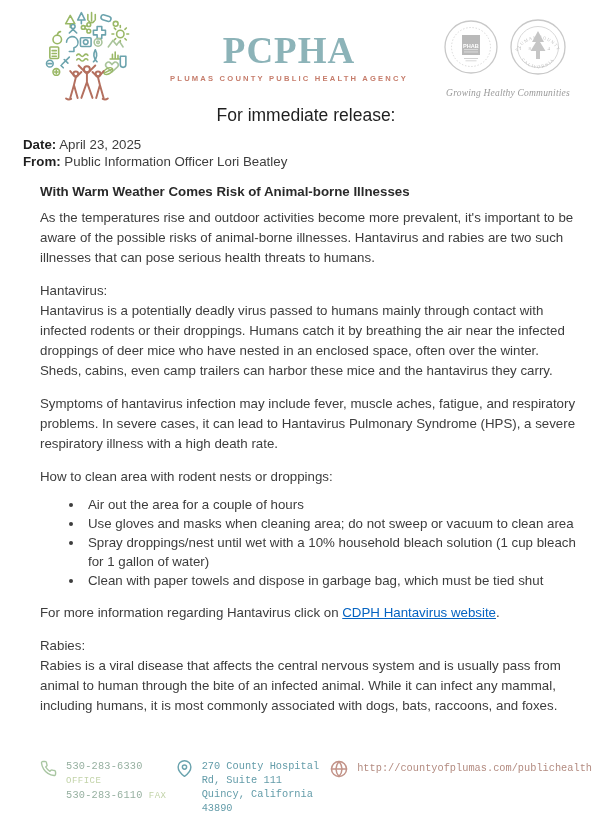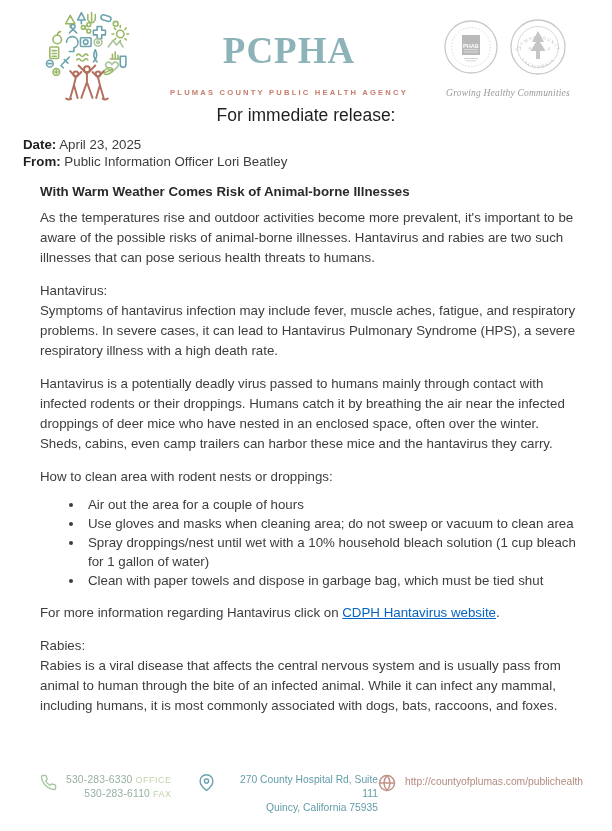--- a/index.html
+++ b/index.html
@@ -17,21 +17,21 @@
   
   .header { display:flex; align-items:flex-start; padding:8px 28px 0 30px; height:102px; }
   .logo-tree { width:116px; flex:0 0 116px; }
   .wordmark-block { flex:1; text-align:center; padding-top:24px; }
   .wordmark {
     font-family:"Liberation Serif","DejaVu Serif",serif;
     font-weight:700; font-size:37px; letter-spacing:1px;
     color:#8cb3b8; line-height:1;
   }
   .wordmark-sub {
-    margin-top:19px; font-size:7.6px; letter-spacing:2.2px;
+    margin-top:5px; font-size:7.6px; letter-spacing:2.2px;
     color:#c67d6c; font-weight:700;
   }
   .seals-block { width:152px; flex:0 0 152px; text-align:center; padding-top:8px; }
   .seals-caption {
     margin-top:4px; font-family:"Liberation Serif","DejaVu Serif",serif;
     font-style:italic; font-size:9.5px; color:#9a9a9a; letter-spacing:0.2px;
   }
 
   
   .release-line { text-align:center; font-size:17.5px; color:#1f1f1f; margin:3px 0 10px; }
@@ -45,21 +45,21 @@
   .section-head { margin-bottom:0 !important; }
   .tight { margin-bottom:0 !important; }
   ul.clean-list { list-style:disc; padding-left:44px; margin:8px 0 13px; }
   ul.clean-list li { font-size:13.3px; line-height:19px; padding-left:4px; }
   a.doc-link { color:#0563c1; text-decoration:underline; cursor:pointer; }
 
   
   .footer { position:absolute; left:40px; right:20px; bottom:16px; display:flex; align-items:flex-start; }
   .footer-item { display:flex; align-items:flex-start; }
   .footer-icon { flex:0 0 auto; margin-right:9px; margin-top:1px; }
-  .footer-text { font-family:Liberation Sans, sans-serif; font-size:10.3px; line-height:14px;text-align:right; }
+  .footer-text { font-family:Liberation Mono, monospace; font-size:10.3px; line-height:14px; }
   .phone-col { width:158px; }
   .addr-col  { width:180px; }
   .phone-num { color:#96b0a0; letter-spacing:0.2px; }
   .phone-label { color:#c2d3a8; font-size:9px; letter-spacing:0.5px; }
   .addr-text { color:#639ca9; }
   .web-text { color:#b38b80; }
 </style>
 </head>
 <body>
 
@@ -167,23 +167,23 @@
     <div><b>Date:</b><span> April 23, 2025</span></div>
     <div><b>From:</b><span> Public Information Officer Lori Beatley</span></div>
   </div>
 
   <div class="article">
     <div class="headline">With Warm Weather Comes Risk of Animal-borne Illnesses</div>
 
     <p>As the temperatures rise and outdoor activities become more prevalent, it's important to be aware of the possible risks of animal-borne illnesses. Hantavirus and rabies are two such illnesses that can pose serious health threats to humans.</p>
 
     <p class="section-head">Hantavirus:</p>
+    <p>Hantavirus is a potentially deadly virus passed to humans mainly through contact with infected rodents or their droppings. Humans catch it by breathing the air near the infected droppings of deer mice who have nested in an enclosed space, often over the winter. Sheds, cabins, even camp trailers can harbor these mice and the hantavirus they carry.</p>
+
     <p>Symptoms of hantavirus infection may include fever, muscle aches, fatigue, and respiratory problems. In severe cases, it can lead to Hantavirus Pulmonary Syndrome (HPS), a severe respiratory illness with a high death rate.</p>
-
-    <p>Hantavirus is a potentially deadly virus passed to humans mainly through contact with infected rodents or their droppings. Humans catch it by breathing the air near the infected droppings of deer mice who have nested in an enclosed space, often over the winter. Sheds, cabins, even camp trailers can harbor these mice and the hantavirus they carry.</p>
 
     <p class="tight">How to clean area with rodent nests or droppings:</p>
     <ul class="clean-list">
       <li>Air out the area for a couple of hours</li>
       <li>Use gloves and masks when cleaning area; do not sweep or vacuum to clean area</li>
       <li>Spray droppings/nest until wet with a 10% household bleach solution (1 cup bleach for 1 gallon of water)</li>
       <li>Clean with paper towels and dispose in garbage bag, which must be tied shut</li>
     </ul>
 
     <p style="margin-top:13px;"><span>For more information regarding Hantavirus click on </span><a class="doc-link">CDPH Hantavirus website</a><span>.</span></p>
@@ -210,21 +210,21 @@
 
     <div class="footer-item addr-col">
       <span class="footer-icon">
         <svg width="17" height="17" viewBox="0 0 24 24" fill="none" stroke="#6aa3ae" stroke-width="2" stroke-linecap="round" stroke-linejoin="round">
           <path d="M21 10c0 7-9 13-9 13s-9-6-9-13a9 9 0 0 1 18 0z"></path>
           <circle cx="12" cy="10" r="3"></circle>
         </svg>
       </span>
       <span class="footer-text addr-text">
         <span>270 County Hospital Rd, Suite 111</span><br>
-        <span>Quincy, California 75935</span>
+        <span>Quincy, California 43890</span>
       </span>
     </div>
 
     <div class="footer-item">
       <span class="footer-icon">
         <svg width="18" height="18" viewBox="0 0 24 24" fill="none" stroke="#c29388" stroke-width="2" stroke-linecap="round" stroke-linejoin="round">
           <circle cx="12" cy="12" r="10"></circle>
           <path d="M2 12h20"></path>
           <path d="M12 2a15.3 15.3 0 0 1 4 10 15.3 15.3 0 0 1-4 10 15.3 15.3 0 0 1-4-10 15.3 15.3 0 0 1 4-10z"></path>
         </svg>

